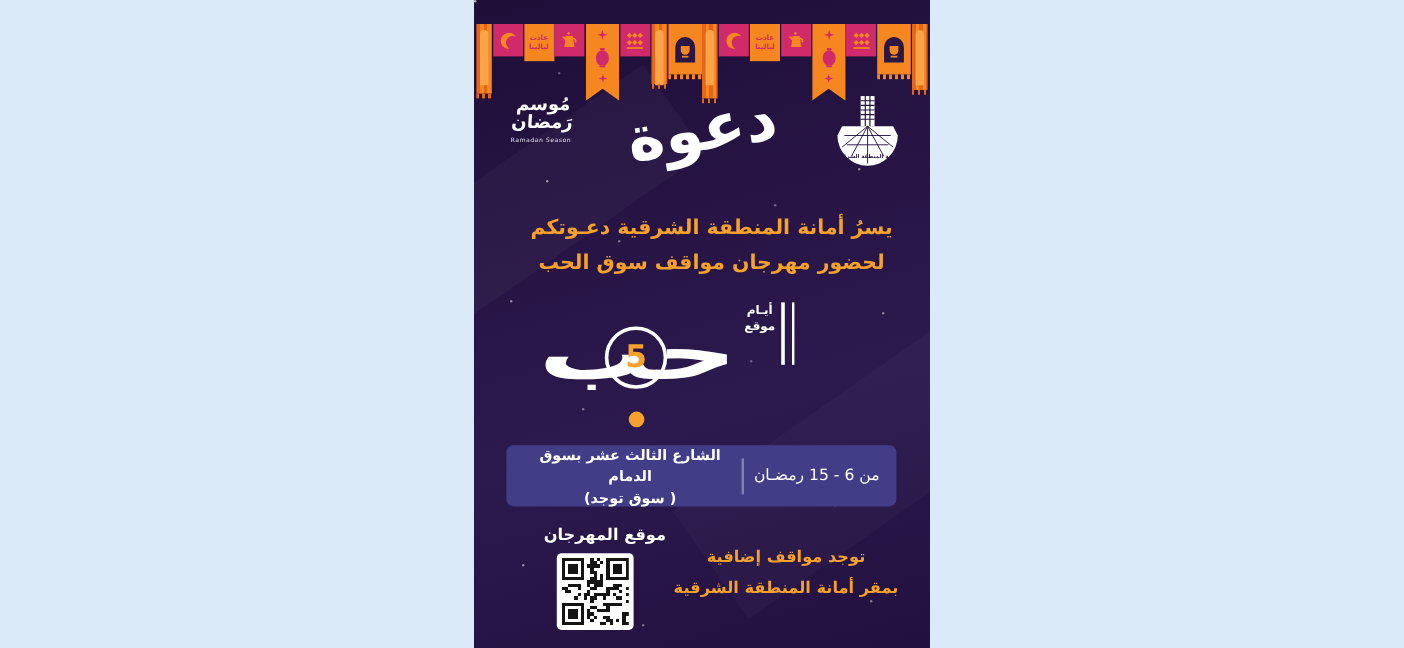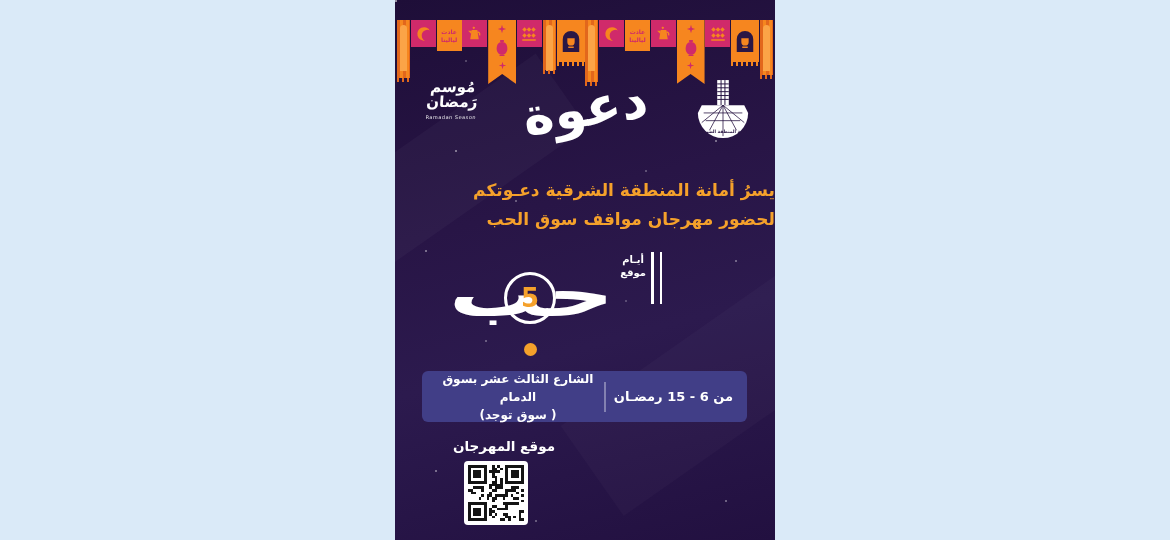--- a/index.html
+++ b/index.html
@@ -38,37 +38,37 @@
   .hdr{position:absolute;left:0;top:76px;width:100%;height:84px;}
   .ramadan-logo{position:absolute;left:24px;top:4px;width:66px;text-align:center;color:#fff;transform:skewX(-4deg);}
   .ramadan-logo .t1{font-size:15px;font-weight:bold;line-height:1;}
   .ramadan-logo .t2{font-size:15px;font-weight:bold;line-height:1.05;}
   .ramadan-logo .t3{font-size:5px;letter-spacing:.5px;margin-top:3px;opacity:.9;}
   .da3wa{position:absolute;left:0;right:0;top:6px;text-align:center;color:#fff;font-size:52px;font-weight:bold;
          transform:rotate(-9deg);line-height:1;}
   .emblem{position:absolute;right:22px;top:2px;width:60px;text-align:center;}
   .emblem .etext{position:absolute;left:0;right:0;bottom:14px;font-size:4.5px;color:#2a1745;font-weight:bold;direction:rtl;}
   
-  .inv{position:absolute;left:0;right:0;top:176px;text-align:right;color:#F5A12B;font-weight:bold;
+  .inv{position:absolute;left:0;right:0;top:176px;text-align:center;color:#F5A12B;font-weight:bold;
        font-size:17px;line-height:1.72;direction:rtl;margin-left:16px;}
   
   .fest{position:absolute;left:50%;top:250px;width:210px;height:106px;transform:translateX(-50%);color:#fff;}
   .fest .bars{position:absolute;right:28px;top:2px;display:flex;gap:6px;}
   .fest .bars i{display:block;width:2.5px;height:52px;background:#fff;}
   .fest .words{position:absolute;right:44px;top:4px;text-align:center;font-weight:bold;font-size:10px;line-height:1.25;direction:rtl;}
   .fest .bigword{position:absolute;right:76px;top:14px;font-size:62px;font-weight:bold;line-height:1;
                  transform:scaleX(1.5);transform-origin:right center;}
   .fest .circle5{position:absolute;left:24px;top:22px;width:46px;height:46px;border:3.5px solid #fff;border-radius:50%;
                  display:flex;align-items:center;justify-content:center;background:transparent;}
   .fest .circle5 span{color:#F5A12B;font-size:26px;font-weight:bold;}
   .fest .dot{position:absolute;left:44px;bottom:0;width:13px;height:13px;border-radius:50%;background:#F5A12B;}
   
   .info-bar{position:absolute;left:27px;top:371px;width:325px;height:51px;background:#413E87;border-radius:6px;
             display:flex;align-items:center;color:#fff;direction:rtl;box-sizing:border-box;padding:0 10px;}
-  .ib-date{font-size:13px;font-weight:bold;white-space:nowrap;padding:0 4px 0 8px;}
+  .ib-date{font-size:13px;font-weight:normal;white-space:nowrap;padding:0 4px 0 8px;}
   .ib-div{width:1px;height:30px;background:rgba(255,255,255,.35);flex:0 0 auto;}
   .ib-time{text-align:center;font-size:13.5px;line-height:1.45;padding:0 8px;white-space:nowrap;}
   .ib-loc{flex:1;text-align:center;font-size:12px;font-weight:bold;line-height:1.5;padding:0 6px;}
   
   .qr-label{position:absolute;left:44px;top:438px;width:116px;text-align:right;color:#fff;
             font-size:13.5px;font-weight:bold;direction:rtl;}
   .qr{position:absolute;left:69px;top:461px;width:64px;height:64px;background:#fff;border-radius:4px;
       display:flex;align-items:center;justify-content:center;}
   .parking{position:absolute;left:158px;top:456px;width:204px;text-align:center;color:#F5A12B;
            font-weight:bold;font-size:13.5px;direction:rtl;}
@@ -364,14 +364,18 @@
           <rect x="1" y="1" width="5" height="5" fill="#ffffff"></rect>
           <rect x="2" y="2" width="3" height="3" fill="#141414"></rect>
           <rect x="14" y="0" width="7" height="7" fill="#141414"></rect>
           <rect x="15" y="1" width="5" height="5" fill="#ffffff"></rect>
           <rect x="16" y="2" width="3" height="3" fill="#141414"></rect>
           <rect x="0" y="14" width="7" height="7" fill="#141414"></rect>
           <rect x="1" y="15" width="5" height="5" fill="#ffffff"></rect>
           <rect x="2" y="16" width="3" height="3" fill="#141414"></rect>
         </svg>
     </div>
+    <div class="parking">
+      <div class="p1">توجد مواقف إضافية</div>
+      <div class="p2">بمقر أمانة المنطقة الشرقية</div>
+    </div>
   </div>
 </div>
 
 </body></html>

